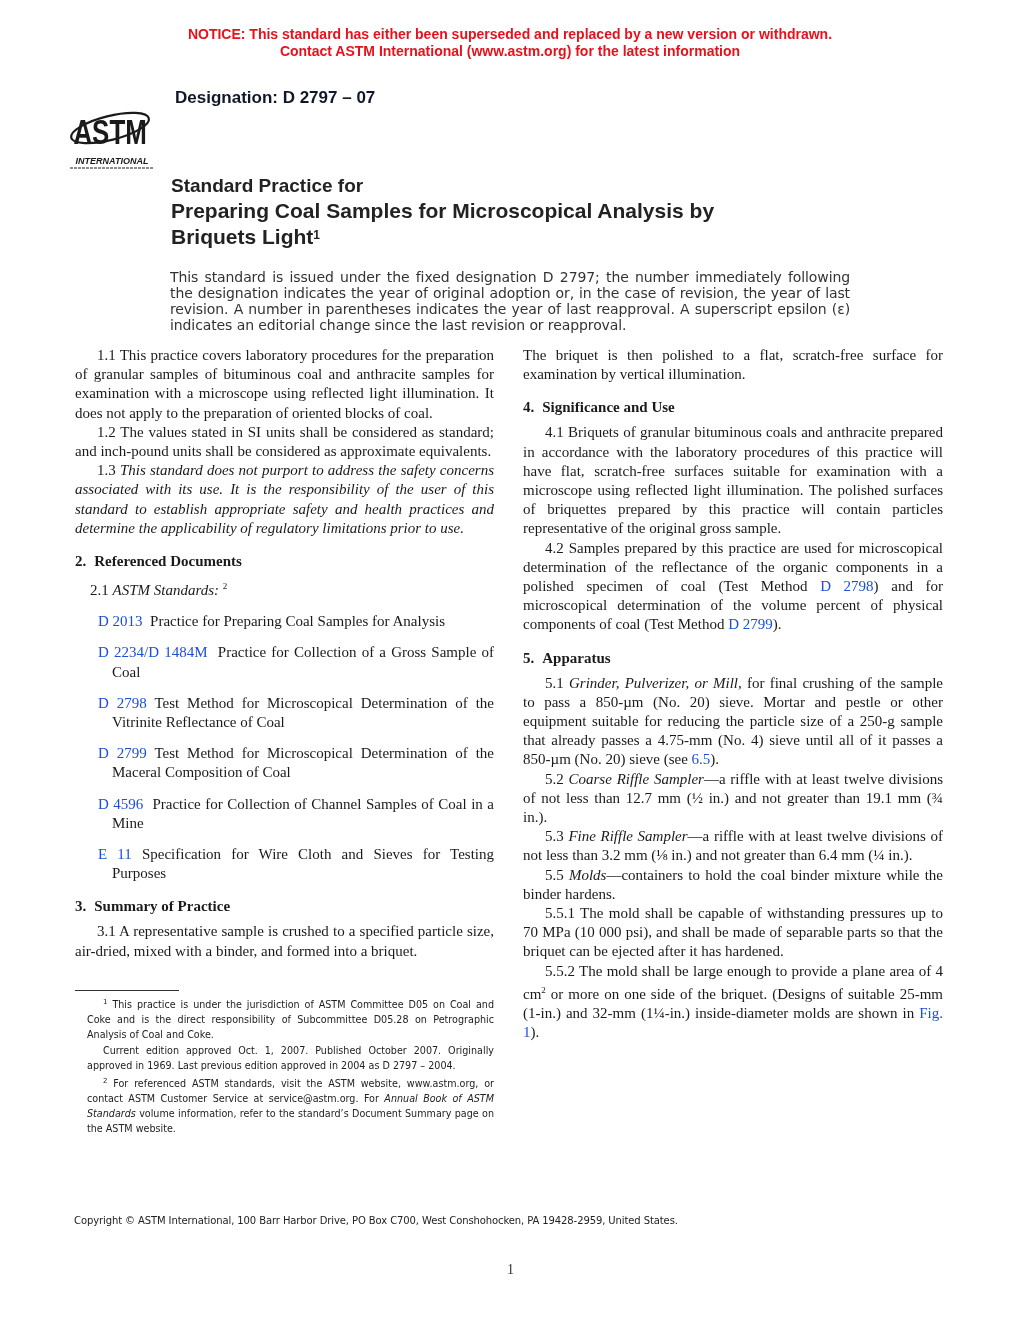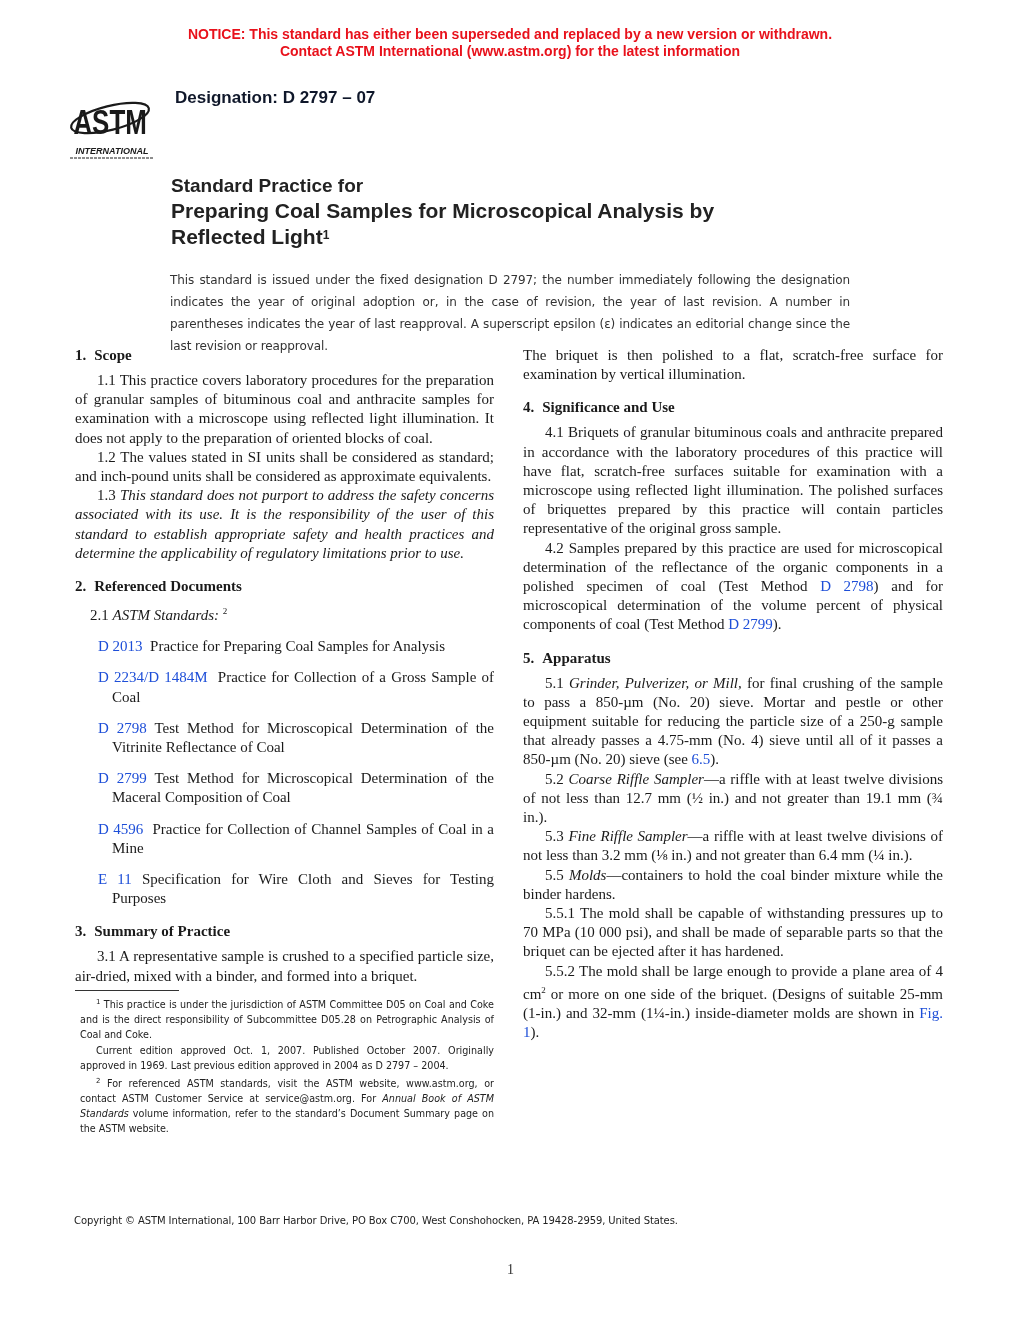--- a/index.html
+++ b/index.html
@@ -1,44 +1,44 @@
 <!DOCTYPE html>
 <html><head>
 <meta charset="utf-8">
 <style>
   html, body { margin:0; padding:0; background:#ffffff; }
   body { width:1020px; height:1320px; position:relative; overflow:hidden; color:#1a1a1a; }
   .notice { position:absolute; top:26px; left:0; width:1020px; text-align:center; color:#e8111b;
             font-family:"Liberation Sans", sans-serif; font-weight:bold; font-size:14px; line-height:17px; }
-  .logo { position:absolute; left:64px; top:84px; width:96px; height:76px; }
+  .logo { position:absolute; left:64px; top:94px; width:96px; height:76px; }
   .designation { position:absolute; left:175px; top:88px; font-family:"Liberation Sans", sans-serif;
                  font-weight:bold; font-size:17px; color:#0f172a; }
   .title-block { position:absolute; left:171px; top:174px; font-family:"Liberation Sans", sans-serif; font-weight:bold; color:#222; }
   .title-pre { font-size:19px; line-height:24px; }
   .title-main { font-size:21px; line-height:26px; }
   .title-main sup { font-size:12px; vertical-align:top; position:relative; top:-2px; }
   .issue-note { position:absolute; left:170px; top:269px; width:680px; font-family:"DejaVu Sans", sans-serif;
-                font-size:12px; line-height:22px; color:#333; text-align:justify; letter-spacing:-0.1px; }
+                font-size:14px; line-height:16px; color:#333; text-align:justify; letter-spacing:-0.1px; }
   .col { position:absolute; font-family:"Liberation Serif", serif; font-size:15px; line-height:19.2px; color:#1a1a1a; }
   .col-left { left:75px; top:346px; width:419px; }
   .col-right { left:523px; top:346px; width:420px; }
   .sec-h { font-weight:bold; font-size:15px; margin:0 0 6px 0; line-height:19px; }
   .sec-h .num { margin-right:8px; }
   .p { text-indent:44px; text-align:justify; margin:0; }
   .p.first { text-indent:0; }
   .p.indent { text-indent:22px; }
   .gap { height:14px; }
   .ref-item { padding-left:24px; text-indent:-14px; margin:12px 0 0 13px; text-align:justify; }
   .ref-item .code, .link { color:#1d4ed8; }
   .ref-lead { margin:0 0 0 15px; }
   .it { font-style:italic; }
   .fn-rule { position:absolute; left:75px; top:990px; width:104px; border-top:1px solid #333; }
   .footnotes { position:absolute; left:75px; top:995px; width:419px; font-family:"DejaVu Sans", sans-serif;
                font-size:9.6px; line-height:15px; color:#222; text-align:justify; }
-  .footnotes p { margin:0 0 1px 5px; text-indent:16px; }
+  .footnotes p { margin:0 0 1px 12px; text-indent:16px; }
   .footnotes sup { font-size:7px; }
   .copyright { position:absolute; left:74px; top:1215px; font-family:"DejaVu Sans", sans-serif; font-size:10px; color:#222; letter-spacing:-0.1px; }
   .page-num { position:absolute; left:507px; top:1262px; font-family:"Liberation Serif", serif; font-size:14px; color:#333; }
   sup.small { font-size:9px; }
 </style>
 </head>
 <body>
 
 <div class="notice">
   <div>NOTICE: This standard has either been superseded and replaced by a new version or withdrawn.</div>
@@ -52,27 +52,26 @@
     <text x="48" y="70" text-anchor="middle" font-family="Liberation Sans, sans-serif" font-weight="bold" font-style="italic" font-size="9" fill="#1a1a1a">INTERNATIONAL</text>
     <line x1="6" y1="74" x2="90" y2="74" stroke="#1a1a1a" stroke-width="1" stroke-dasharray="3 1"></line>
   </svg>
 </div>
 
 <div class="designation">Designation: D 2797 – 07</div>
 
 <div class="title-block">
   <div class="title-pre">Standard Practice for</div>
   <div class="title-main">Preparing Coal Samples for Microscopical Analysis by</div>
-  <div class="title-main"><span>Reflected Light</span><sup>1</sup></div>
+  <div class="title-main"><span>Briquets Light</span><sup>1</sup></div>
 </div>
 
 <div class="issue-note">This standard is issued under the fixed designation D 2797; the number immediately following the designation indicates the year of original adoption or, in the case of revision, the year of last revision. A number in parentheses indicates the year of last reapproval. A superscript epsilon (ε) indicates an editorial change since the last revision or reapproval.</div>
 
 <div class="col col-left">
-  <div class="sec-h"><span class="num">1.</span><span>Scope</span></div>
   <p class="p indent">1.1 This practice covers laboratory procedures for the preparation of granular samples of bituminous coal and anthracite samples for examination with a microscope using reflected light illumination. It does not apply to the preparation of oriented blocks of coal.</p>
   <p class="p indent">1.2 The values stated in SI units shall be considered as standard; and inch-pound units shall be considered as approximate equivalents.</p>
   <p class="p indent"><span>1.3</span> <span class="it">This standard does not purport to address the safety concerns associated with its use. It is the responsibility of the user of this standard to establish appropriate safety and health practices and determine the applicability of regulatory limitations prior to use.</span></p>
   <div class="gap"></div>
 
   <div class="sec-h"><span class="num">2.</span><span>Referenced Documents</span></div>
   <p class="ref-lead"><span>2.1</span> <span class="it">ASTM Standards:</span> <sup class="small">2</sup></p>
   <p class="ref-item"><span class="code">D 2013</span>&nbsp; <span>Practice for Preparing Coal Samples for Analysis</span></p>
   <p class="ref-item"><span class="code">D 2234/D 1484M</span>&nbsp; <span>Practice for Collection of a Gross Sample of Coal</span></p>
   <p class="ref-item"><span class="code">D 2798</span> <span>Test Method for Microscopical Determination of the Vitrinite Reflectance of Coal</span></p>

